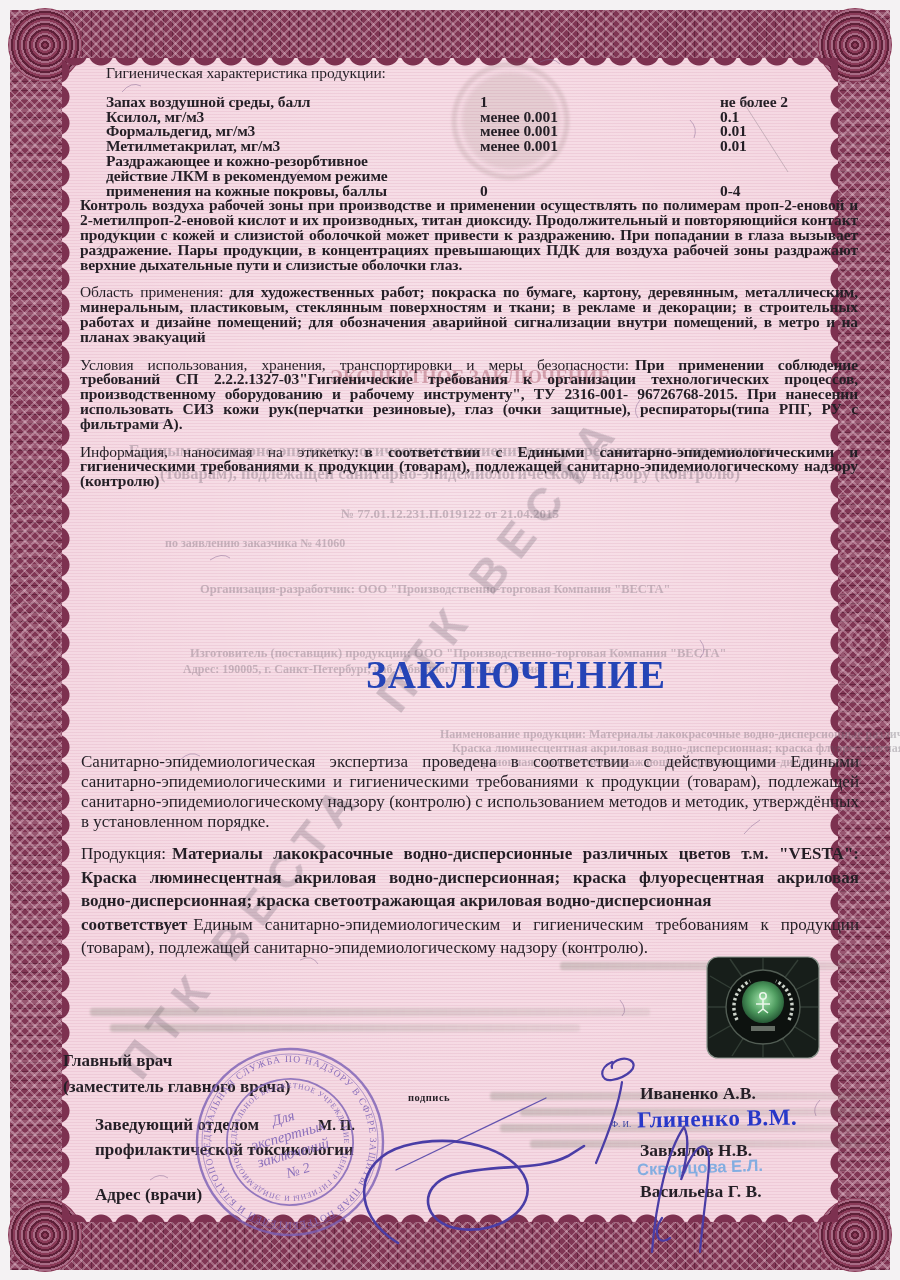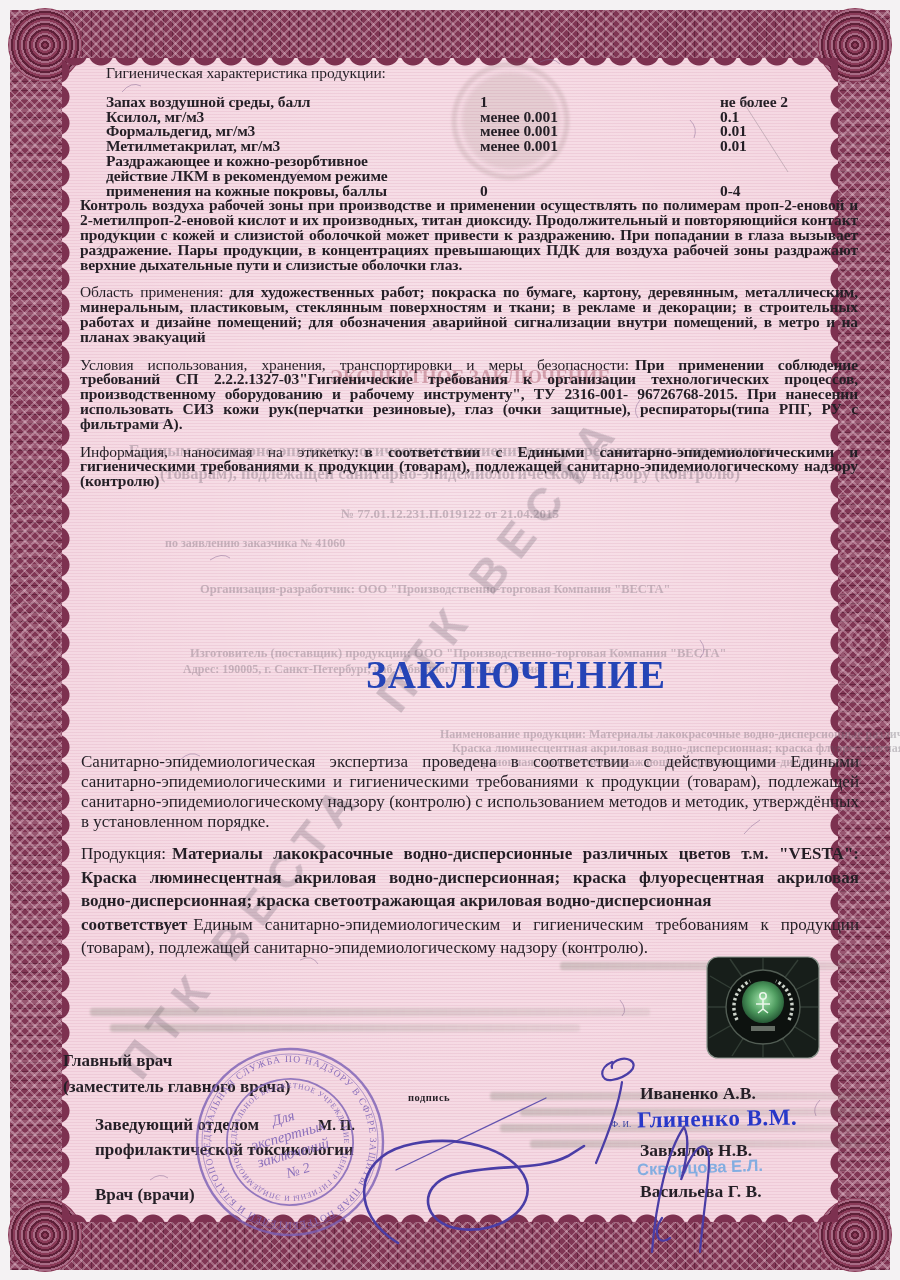--- a/index.html
+++ b/index.html
@@ -182,21 +182,21 @@
 
   <div class="content product">
     <span class="sp-r">Продукция:</span><span class="b">Материалы лакокрасочные водно-дисперсионные различных цветов т.м. "VESTA": Краска люминесцентная акриловая водно-дисперсионная; краска флуоресцентная акриловая водно-дисперсионная; краска светоотражающая акриловая водно-дисперсионная</span><br>
     <span class="b sp-r">соответствует</span><span>Единым санитарно-эпидемиологическим и гигиеническим требованиям к продукции (товарам), подлежащей санитарно-эпидемиологическому надзору (контролю).</span>
   </div>
 
   <div class="abs signlbl" style="left:63px;top:1051px">Главный врач</div>
   <div class="abs signlbl" style="left:63px;top:1077px">(заместитель главного врача)</div>
   <div class="abs signlbl" style="left:95px;top:1115px">Заведующий отделом</div>
   <div class="abs signlbl" style="left:95px;top:1140px">профилактической токсикологии</div>
-  <div class="abs signlbl" style="left:95px;top:1185px">Врач (врачи)</div>
+  <div class="abs signlbl" style="left:95px;top:1185px">Адрес (врачи)</div>
   <div class="abs signlbl" style="left:318px;top:1117px;font-size:15px">М. П.</div>
   <div class="abs small" style="left:408px;top:1092px">подпись</div>
 
   <div class="abs name" style="left:640px;top:1083px">Иваненко А.В.</div>
   <div class="abs fi" style="left:611px;top:1119px">Ф. И.</div>
   <div class="abs fax" style="left:637px;top:1106px">Глиненко В.М.</div>
   <div class="abs name" style="left:640px;top:1140px">Завьялов Н.В.</div>
   <div class="abs skv" style="left:637px;top:1158px">Скворцова Е.Л.</div>
   <div class="abs name" style="left:640px;top:1181px">Васильева Г. В.</div>
 

